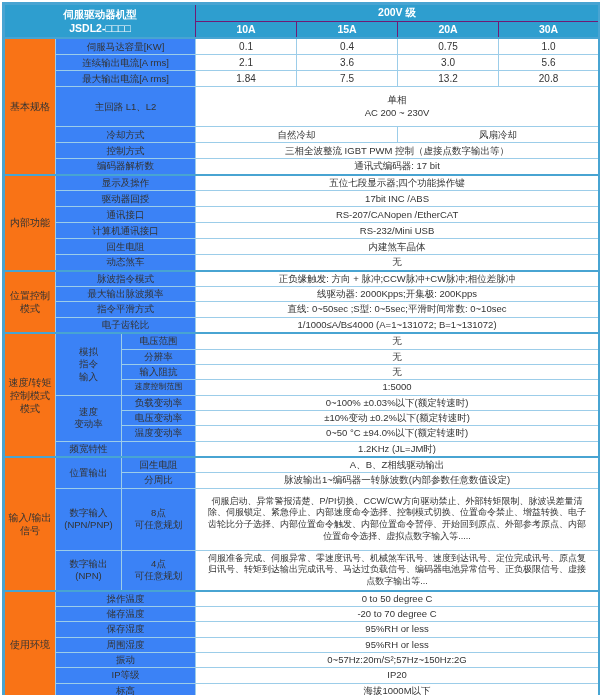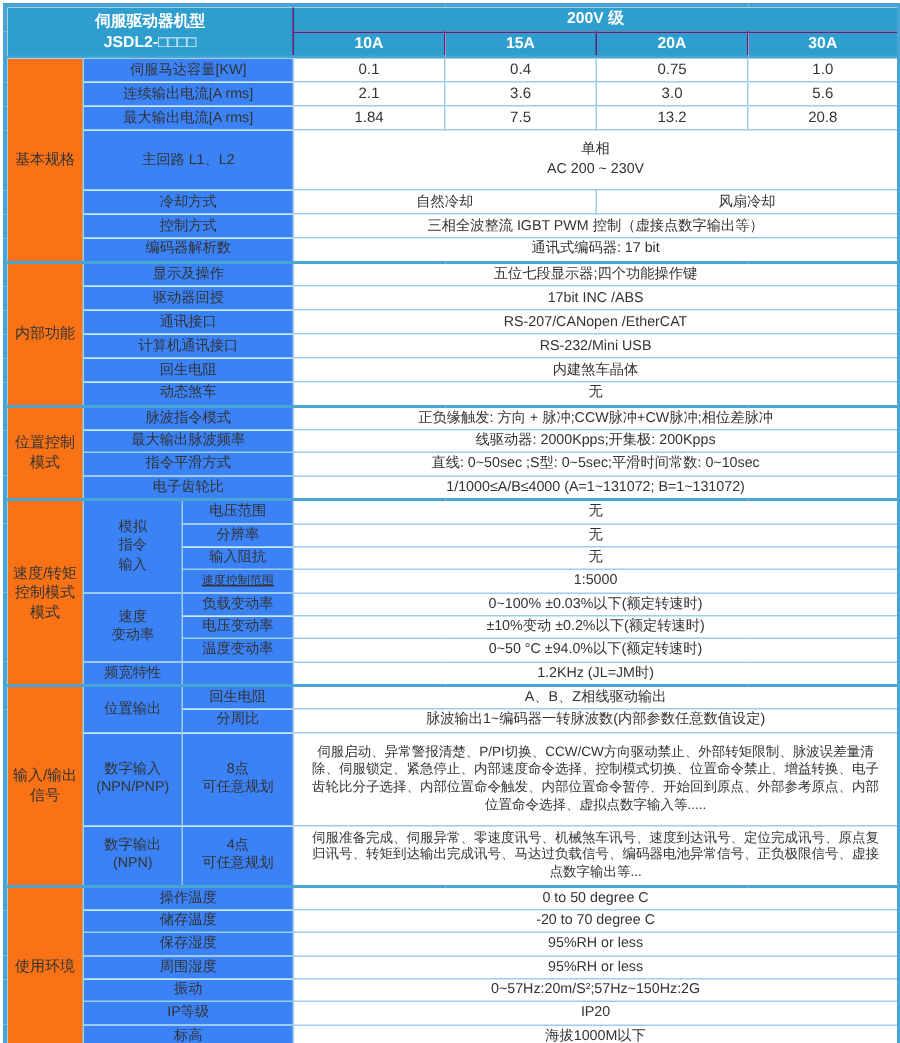--- a/index.html
+++ b/index.html
@@ -11,21 +11,21 @@
     font-size: 9.5px; color: #333;
     text-align: center; vertical-align: middle;
     padding: 1px 3px; line-height: 1.3;
     overflow: hidden;
   }
   td.hd { background: #2E9ECF; color: #fff; font-weight: bold; border: 1px solid #701a75; font-size: 10.5px; }
   td.g { background: #f97316; font-size: 10px; }
   td.l { background: #3b82f6; }
   tr.sect > td { border-top: 2px solid #48A4D2; }
   td.pre { white-space: pre-line; }
-  td.sm { font-size: 8px; text-decoration: underline; }
+  td.sm { font-size: 8px; }
   td.long { font-size: 9px; padding: 2px 8px; }
   td.num { font-size: 10px; margin-left: 12px; }
   .corner div { line-height: 1.35; }
 </style>
 </head>
 <body>
 
 <table>
   <colgroup>
     <col style="width:52px">

